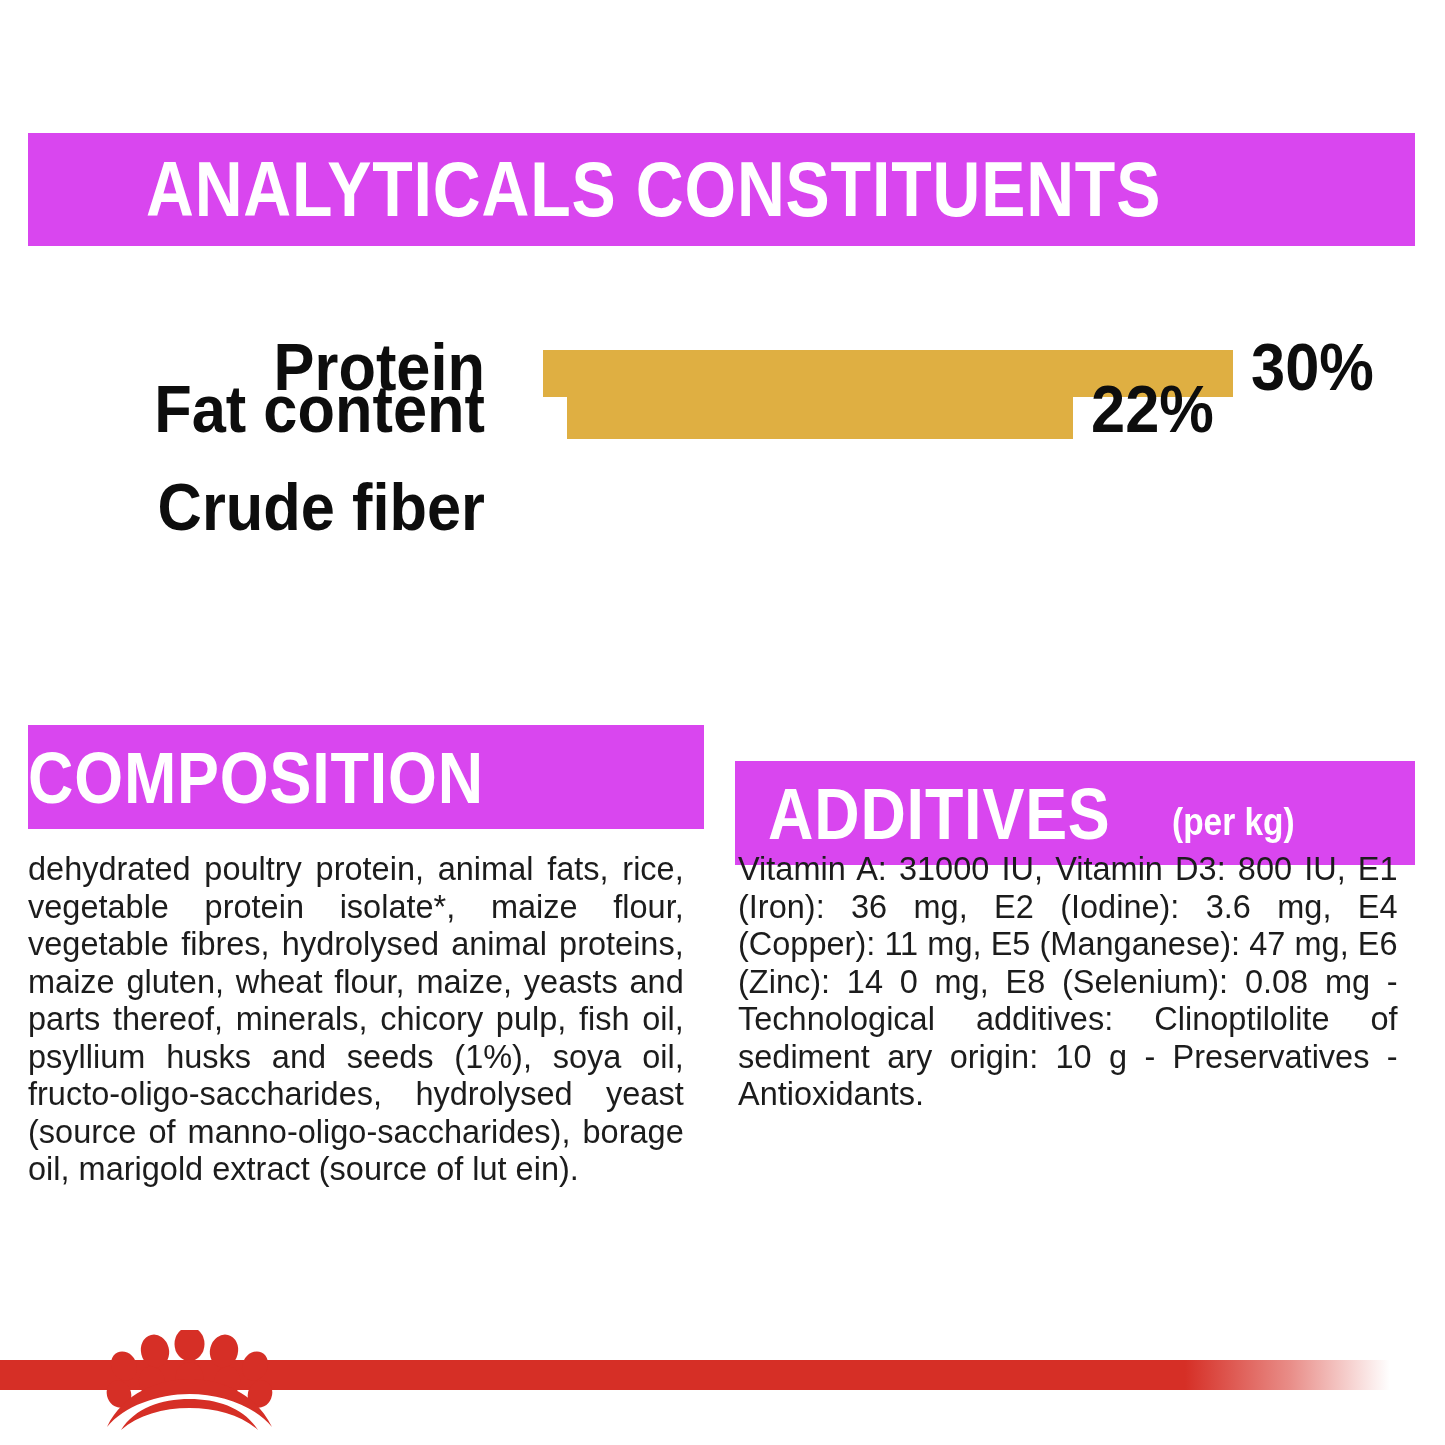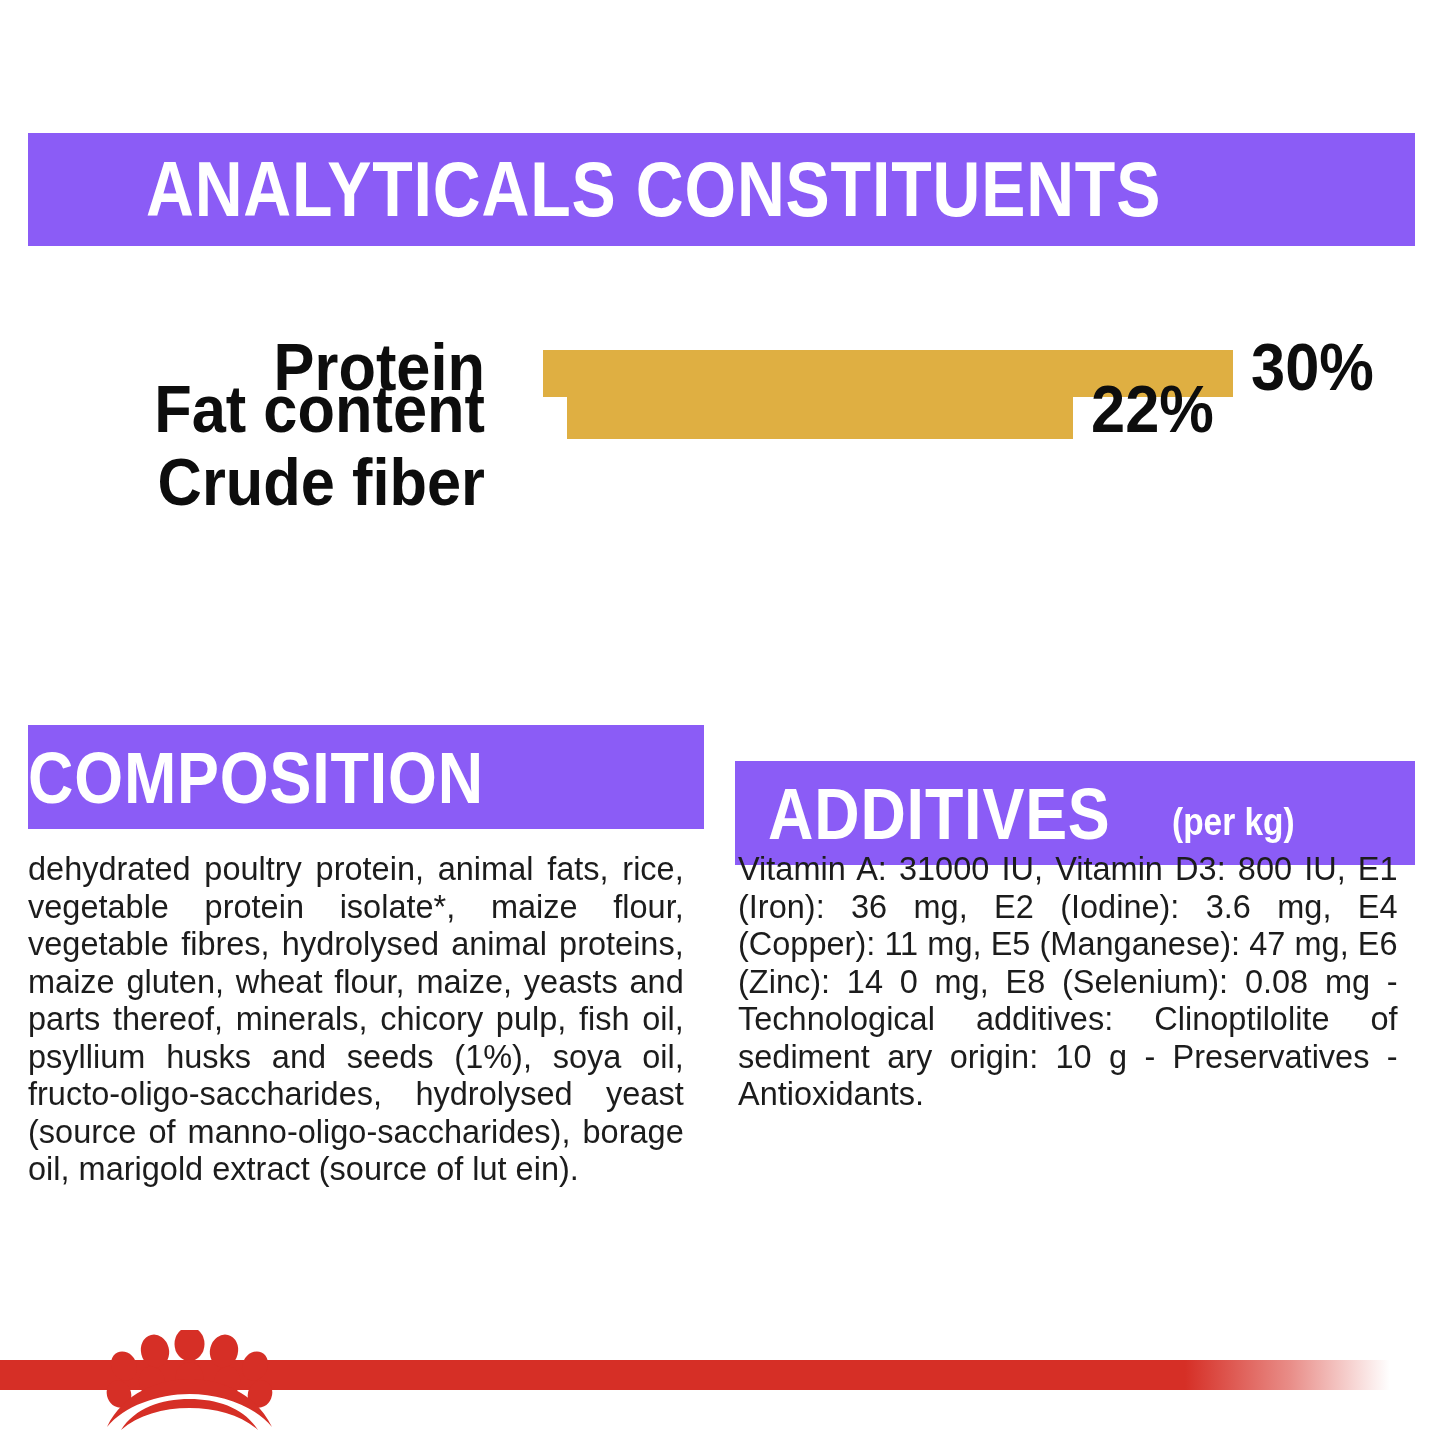--- a/index.html
+++ b/index.html
@@ -12,21 +12,21 @@
     height: 1445px;
     position: relative;
     overflow: hidden;
     font-family: "Liberation Sans", sans-serif;
     -webkit-font-smoothing: antialiased;
   }
 
   
   .banner {
     position: absolute;
-    background: #8b5cf6;
+    background: #d946ef;
     display: flex;
     align-items: center;
     box-sizing: border-box;
   }
   .banner-text {
     color: #ffffff;
     font-family: "Liberation Sans Narrow", "Liberation Sans", sans-serif;
     font-weight: bold;
     letter-spacing: 1px;
     white-space: nowrap;
@@ -201,21 +201,21 @@
   </div>
 
   <div class="bar-row" style="top:90px;gap:24px;">
     <span class="bar-label">Fat content</span>
     <span class="bar-track">
       <span class="bar-fill" id="bar-fill-1" style="width: 506px; background: rgb(223, 175, 66);"></span>
       <span class="bar-value">22%</span>
     </span>
   </div>
 
-  <div class="bar-row" style="top:163px;">
+  <div class="bar-row" style="top:188px;">
     <span class="bar-label">Crude fiber</span>
   </div>
 
 </div>
 
 <div class="banner" id="composition-banner">
   <span class="banner-text">COMPOSITION</span>
 </div>
 <div class="body-text" id="composition-text">dehydrated poultry protein, animal fats, rice, vegetable protein isolate*, maize flour, vegetable fibres, hydrolysed animal proteins, maize gluten, wheat flour, maize, yeasts and parts thereof, minerals, chicory pulp, fish oil, psyllium husks and seeds (1%), soya oil, fructo-oligo-saccharides, hydrolysed yeast (source of manno-oligo-saccharides), borage oil, marigold extract (source of lut ein).</div>
 

